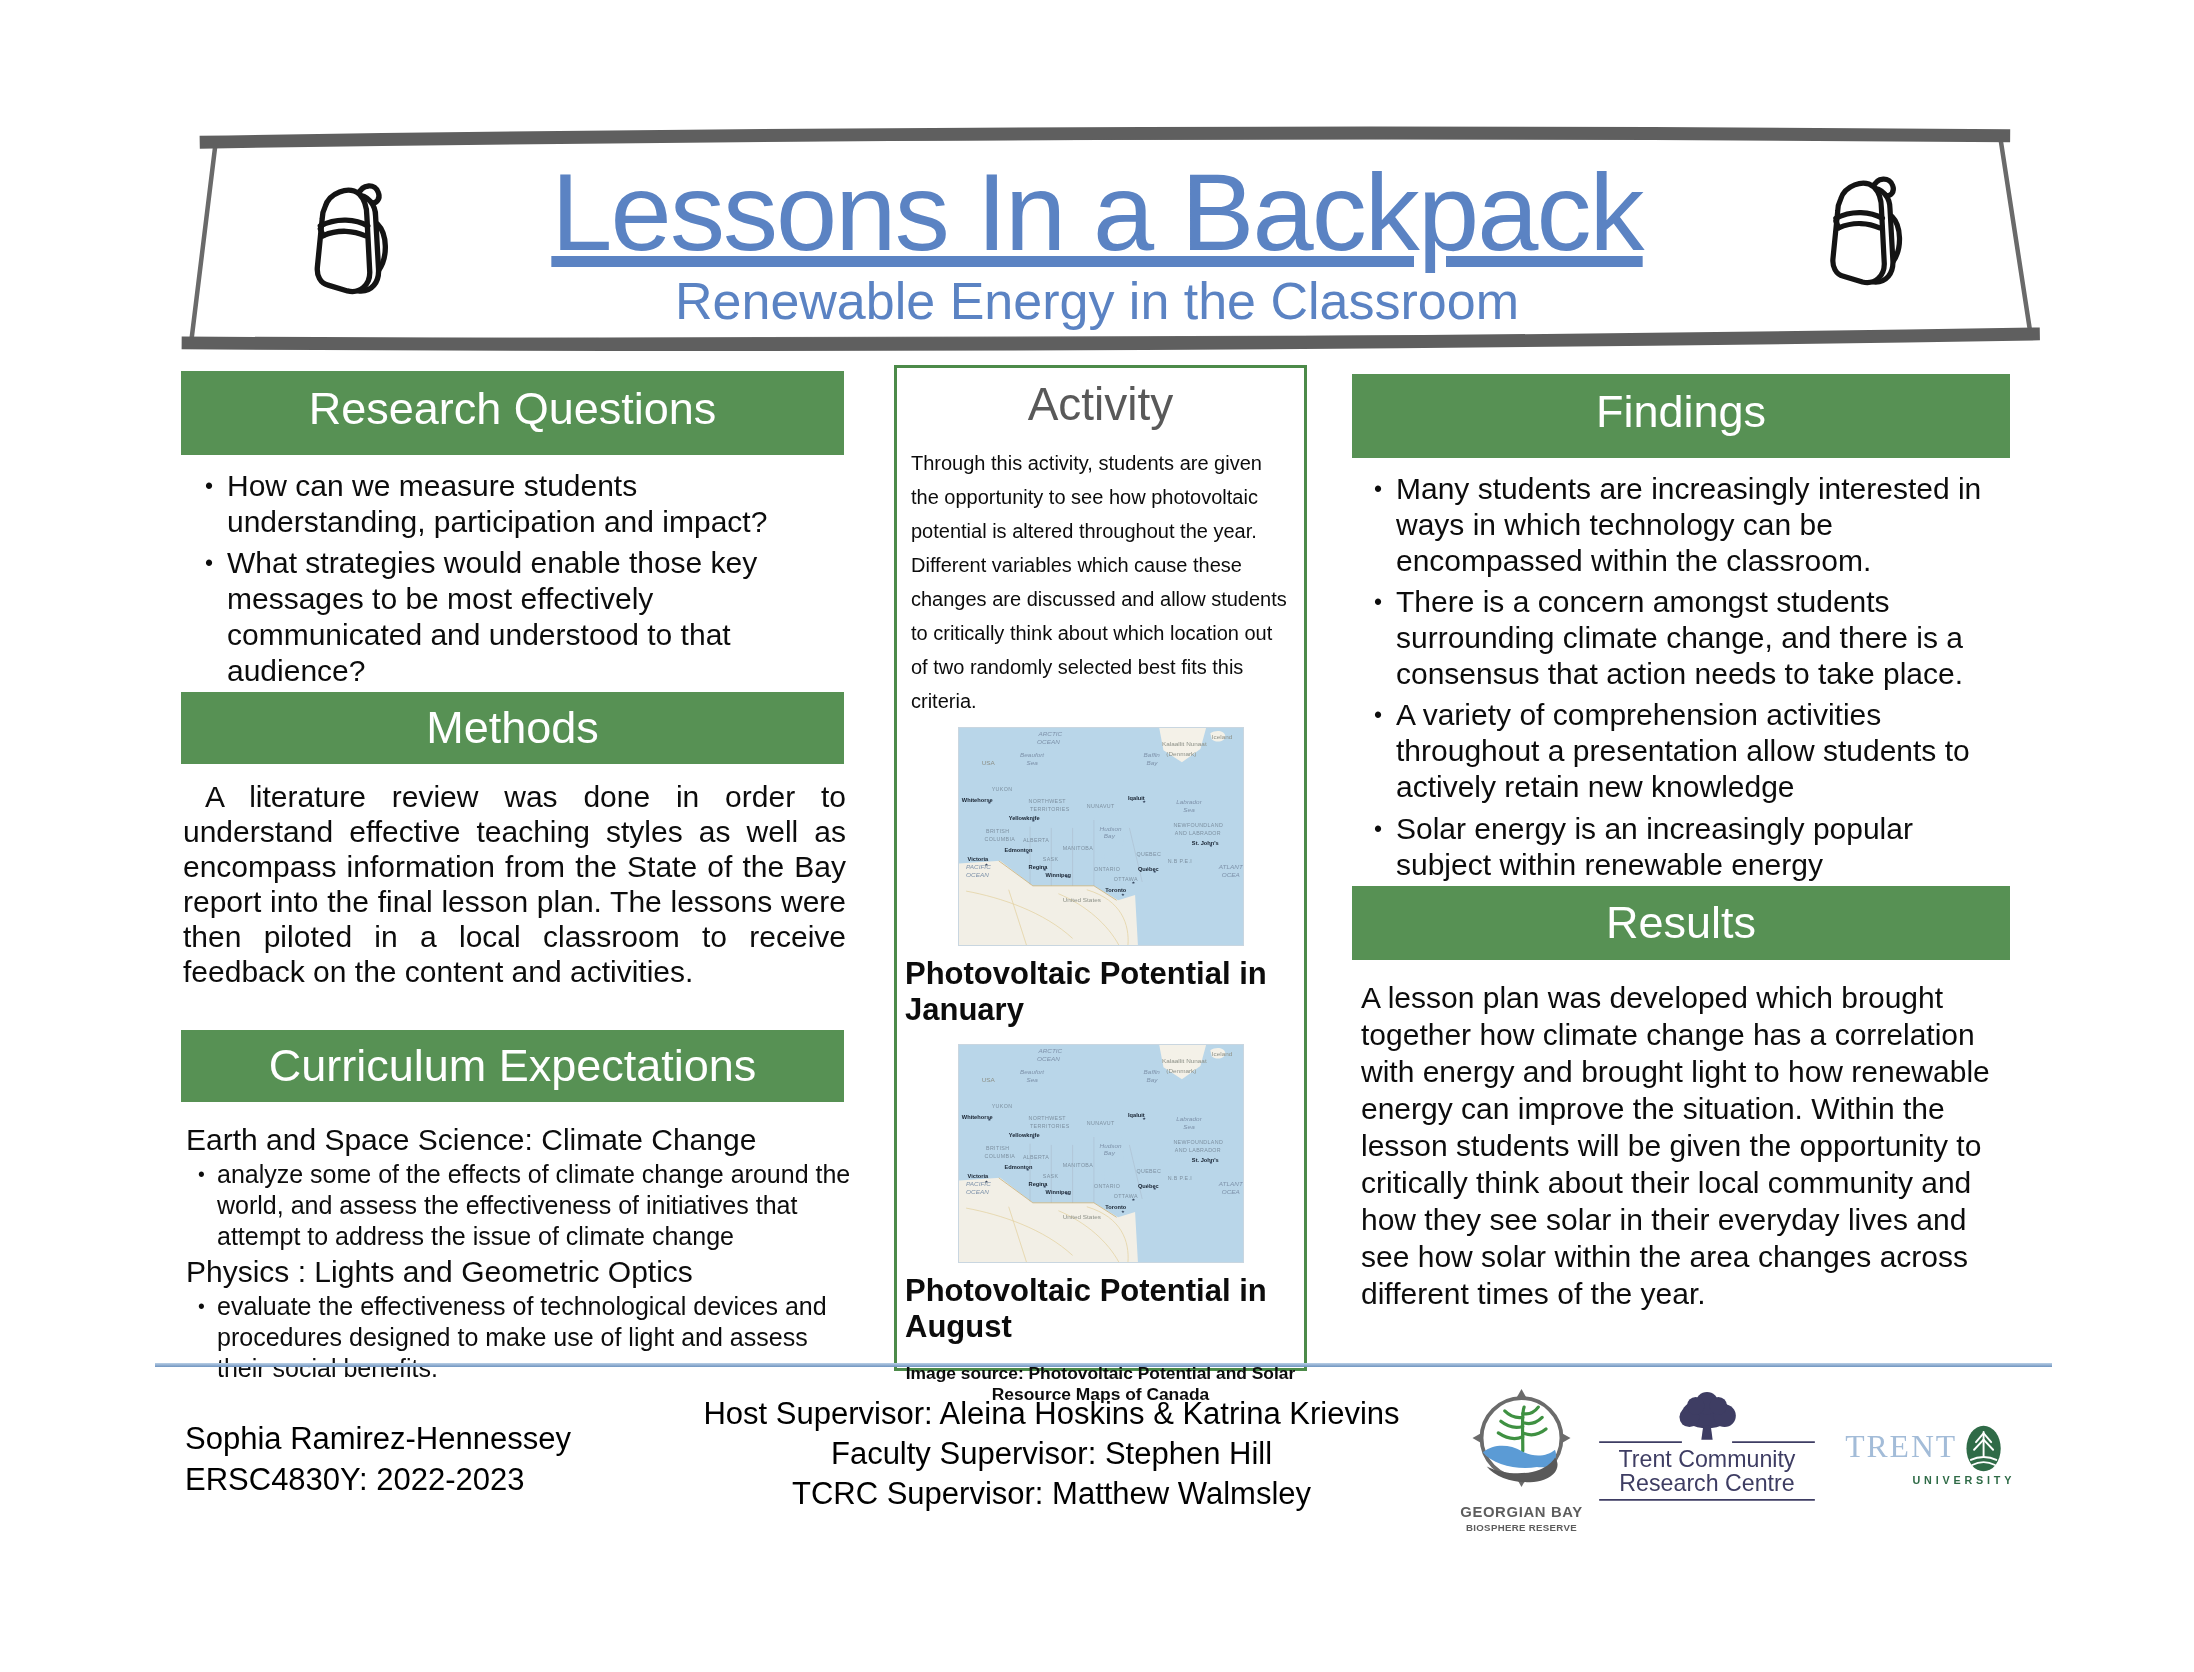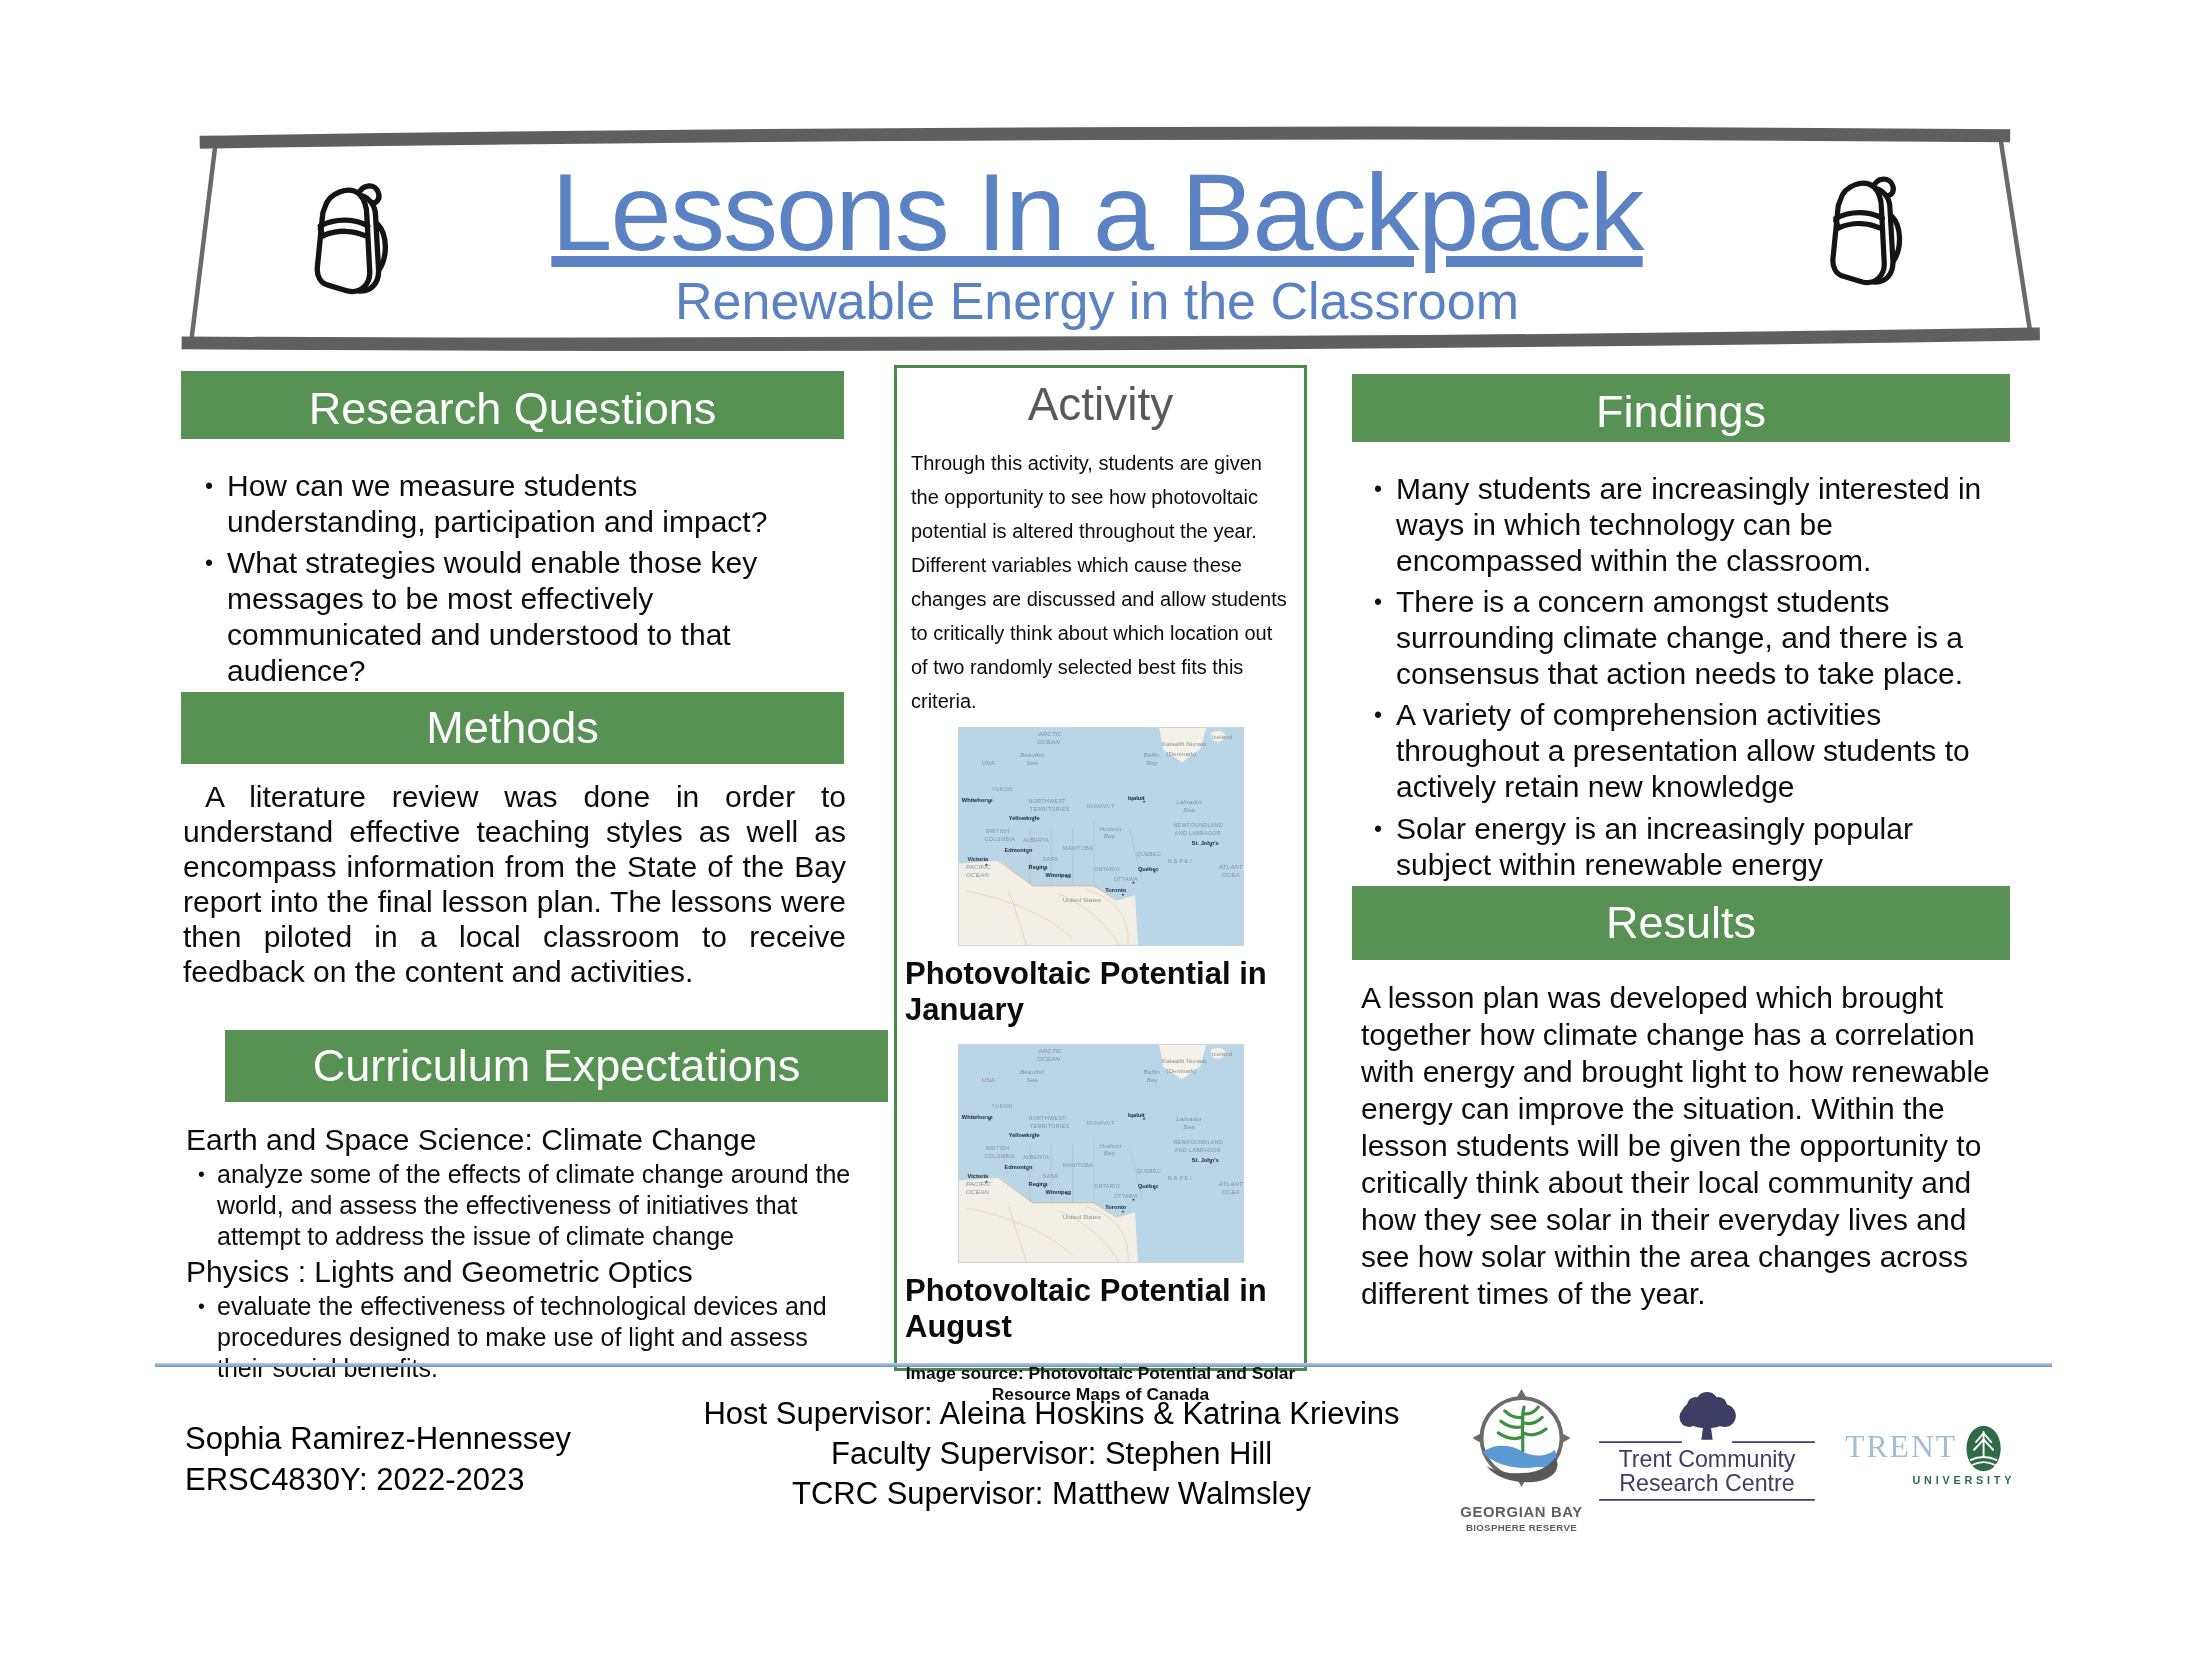--- a/index.html
+++ b/index.html
@@ -5,21 +5,21 @@
   * { box-sizing: border-box; margin: 0; padding: 0; }
   body { margin: 0; background: #ffffff; font-family: "Liberation Sans", sans-serif; }
   .poster { position: relative; width: 2194px; height: 1673px; background: #fff; overflow: hidden; }
   .abs { position: absolute; }
 
   
   .banner-title { color:#5b83c3; font-size:110px; line-height:116px; text-align:center; font-weight:400; letter-spacing:-1.9px;text-decoration:underline; }
   .banner-sub   { color:#5b83c3; font-size:52px;  line-height:58px;  text-align:center; font-weight:400; }
 
   
-  .greenbar { background:#579154; color:#fff; text-align:center; font-size:45px; font-weight:400; height:68px; line-height:76px; }
+  .greenbar { background:#579154; color:#fff; text-align:center; font-size:45px; font-weight:400; height:84px; line-height:76px; }
 
   
   .bullets { list-style:none; font-size:30px; line-height:36px; color:#0c0c0c; }
   .bullets li { display:flex; margin-bottom:5.2px; }
   .bullets .dot { flex:0 0 36px; font-size:23px; text-align:center; }
   .methods-body { font-size:30px; line-height:35px; color:#0c0c0c; text-align:justify; text-indent:22px; }
   .results-body { font-size:30px; line-height:37px; color:#0c0c0c; }
   .ce-head { font-size:30px; line-height:39px; color:#0c0c0c; }
   .cebullets { list-style:none; font-size:25px; line-height:31px; color:#0c0c0c; }
   .cebullets li { display:flex; }
@@ -101,21 +101,21 @@
       </li>
     <li>
         <span class="dot">•</span>
         <span>What strategies would enable those key messages to be most effectively communicated and understood to that audience?</span>
       </li>
   </ul>
 
   <div class="abs methods-body" style="left:183px; top:779px; width:663px;">A literature review was done in order to understand effective teaching styles as well as encompass information from the State of the Bay report into the final lesson plan. The lessons were then piloted in a local classroom to receive feedback on the content and activities.</div>
   <div class="abs greenbar" style="left:181px; top:692px; width:663px; height:72px; line-height:72px;">Methods</div>
 
-  <div class="abs greenbar" style="left:181px; top:1030px; width:663px; height:72px; line-height:72px;margin-left:44px;">Curriculum Expectations</div>
+  <div class="abs greenbar" style="left:181px; top:1030px; width:663px; height:72px; line-height:72px;">Curriculum Expectations</div>
 
   <div class="abs" style="left:186px; top:1120px; width:671px;">
     <div class="ce-head">Earth and Space Science: Climate Change</div>
     <ul class="cebullets">
       <li>
           <span class="dot">•</span>
           <span>analyze some of the effects of climate change around the world, and assess the effectiveness of initiatives that attempt to address the issue of climate change</span>
         </li>
     </ul>
     <div class="ce-head">Physics : Lights and Geometric Optics</div>

